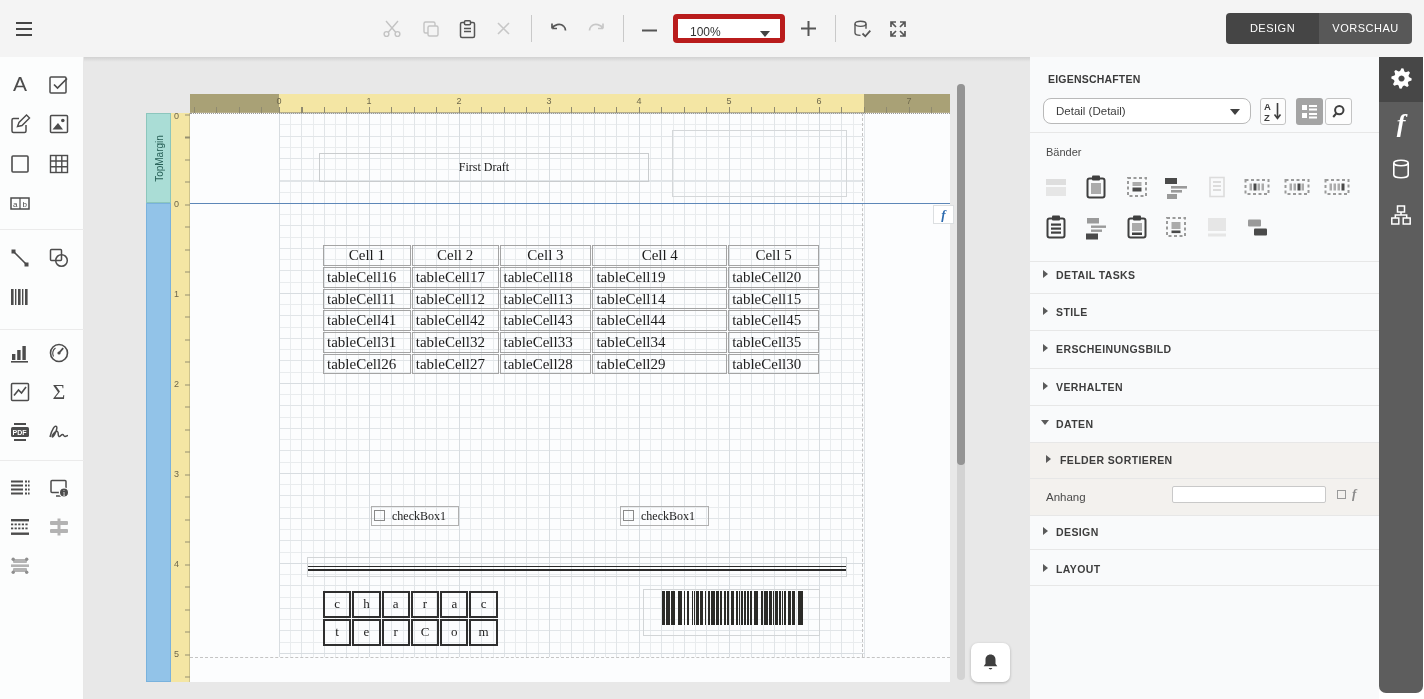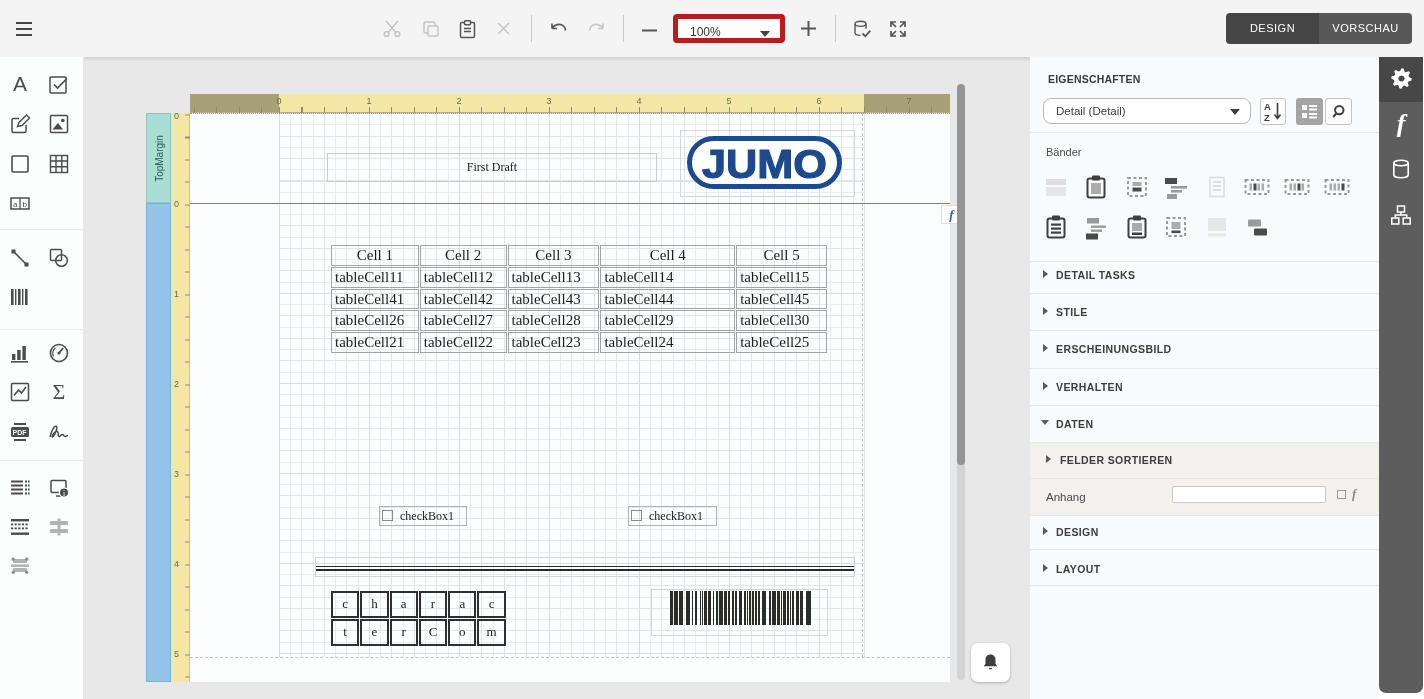--- a/index.html
+++ b/index.html
@@ -301,66 +301,68 @@
     <div class="rlabel" style="left:90px;top:412px">3</div>
     <div class="rlabel" style="left:90px;top:502px">4</div>
     <div class="rlabel" style="left:90px;top:592px">5</div>
 
     <div style="position:absolute;left:106px;top:56px;width:760px;height:1px;border-top:1px dotted #9a9a9a"></div>
     <div style="position:absolute;left:778px;top:56px;width:1px;height:544px;border-left:1px dashed #c4c4c4"></div>
     <div style="position:absolute;left:106px;top:600px;width:760px;height:1px;border-top:1px dashed #c4c4c4"></div>
 
     <div style="position:absolute;left:106px;top:146px;width:760px;height:1px;background:#5d87b8"></div>
 
-    <div id="content" class="rpt-serif" style="position:absolute;left:12px;top:0;width:946px;height:642px;font-size:12px;color:#1c1c1c">
+    <div id="content" class="rpt-serif" style="position:absolute;left:4px;top:0;width:946px;height:642px;font-size:12px;color:#1c1c1c">
       <div style="position:absolute;left:231px;top:96px;width:330px;height:29px;border:1px solid #c9ccce;text-align:center;line-height:27px">First Draft</div>
       <div style="position:absolute;left:584px;top:73px;width:175px;height:67px;border:1px solid #d4d7d9"></div>
-      <div style="position:absolute;left:591px;top:79px;width:155px;height:53px;background:#fff;border:5px solid #1d4a8c;border-radius:27px">
-        <svg width="145" height="43" viewBox="0 0 145 43">
-            <text x="72.5" y="37" text-anchor="middle" font-family="Liberation Sans" font-weight="bold" font-size="41" fill="#1d4a8c" stroke="#1d4a8c" stroke-width="1.2" textLength="125" lengthAdjust="spacingAndGlyphs">JUMO</text>
-          </svg>
-      </div>
       <div style="position:absolute;left:845px;top:148px;width:21px;height:19px;background:#fff;border:1px solid #dcdfe1;color:#2e6cb0;font-weight:bold;font-style:italic;text-align:center;font-size:13px;line-height:17px">f</div>
 
       <table id="maintable" style="position:absolute;left:234px;top:187px;border-collapse:separate;border-spacing:1px;font-size:15px">
         <tbody>
             <tr class="hd">
               <td style="width:86px">Cell 1</td>
               <td style="width:85px">Cell 2</td>
               <td style="width:90px">Cell 3</td>
               <td style="width:132px">Cell 4</td>
               <td style="width:89px">Cell 5</td>
             </tr>
         <tr>
+              <td>tableCell16</td>
+              <td>tableCell17</td>
+              <td>tableCell18</td>
+              <td>tableCell19</td>
+              <td>tableCell20</td>
+            </tr>
+        <tr>
               <td>tableCell11</td>
               <td>tableCell12</td>
               <td>tableCell13</td>
               <td>tableCell14</td>
               <td>tableCell15</td>
             </tr>
         <tr>
               <td>tableCell41</td>
               <td>tableCell42</td>
               <td>tableCell43</td>
               <td>tableCell44</td>
               <td>tableCell45</td>
             </tr>
         <tr>
+              <td>tableCell31</td>
+              <td>tableCell32</td>
+              <td>tableCell33</td>
+              <td>tableCell34</td>
+              <td>tableCell35</td>
+            </tr>
+        <tr>
               <td>tableCell26</td>
               <td>tableCell27</td>
               <td>tableCell28</td>
               <td>tableCell29</td>
               <td>tableCell30</td>
-            </tr>
-        <tr>
-              <td>tableCell21</td>
-              <td>tableCell22</td>
-              <td>tableCell23</td>
-              <td>tableCell24</td>
-              <td>tableCell25</td>
             </tr>
       </tbody>
         </table>
 
       <div style="position:absolute;left:283px;top:449px;width:88px;height:20px;border:1px solid #b0b0b0">
           <span style="position:absolute;left:2px;top:3px;width:11px;height:11px;border:1px solid #8a8a8a"></span>
           <span style="position:absolute;left:20px;top:2px">checkBox1</span>
         </div>
       <div style="position:absolute;left:532px;top:449px;width:89px;height:20px;border:1px solid #b0b0b0">
           <span style="position:absolute;left:2px;top:3px;width:11px;height:11px;border:1px solid #8a8a8a"></span>

